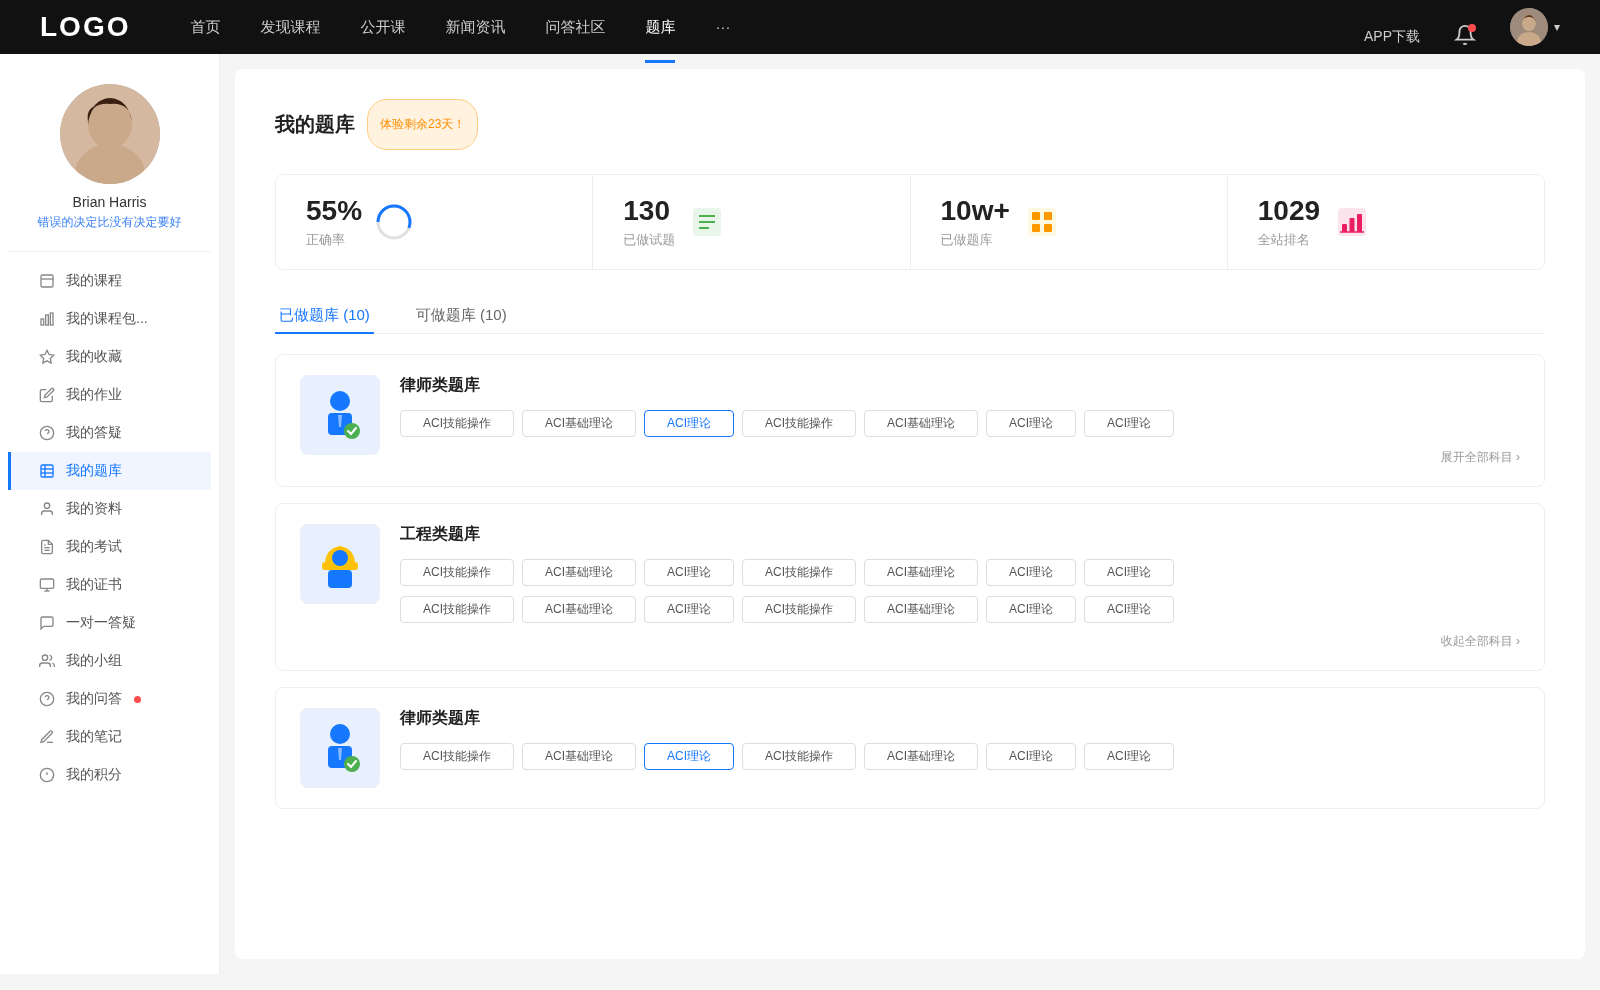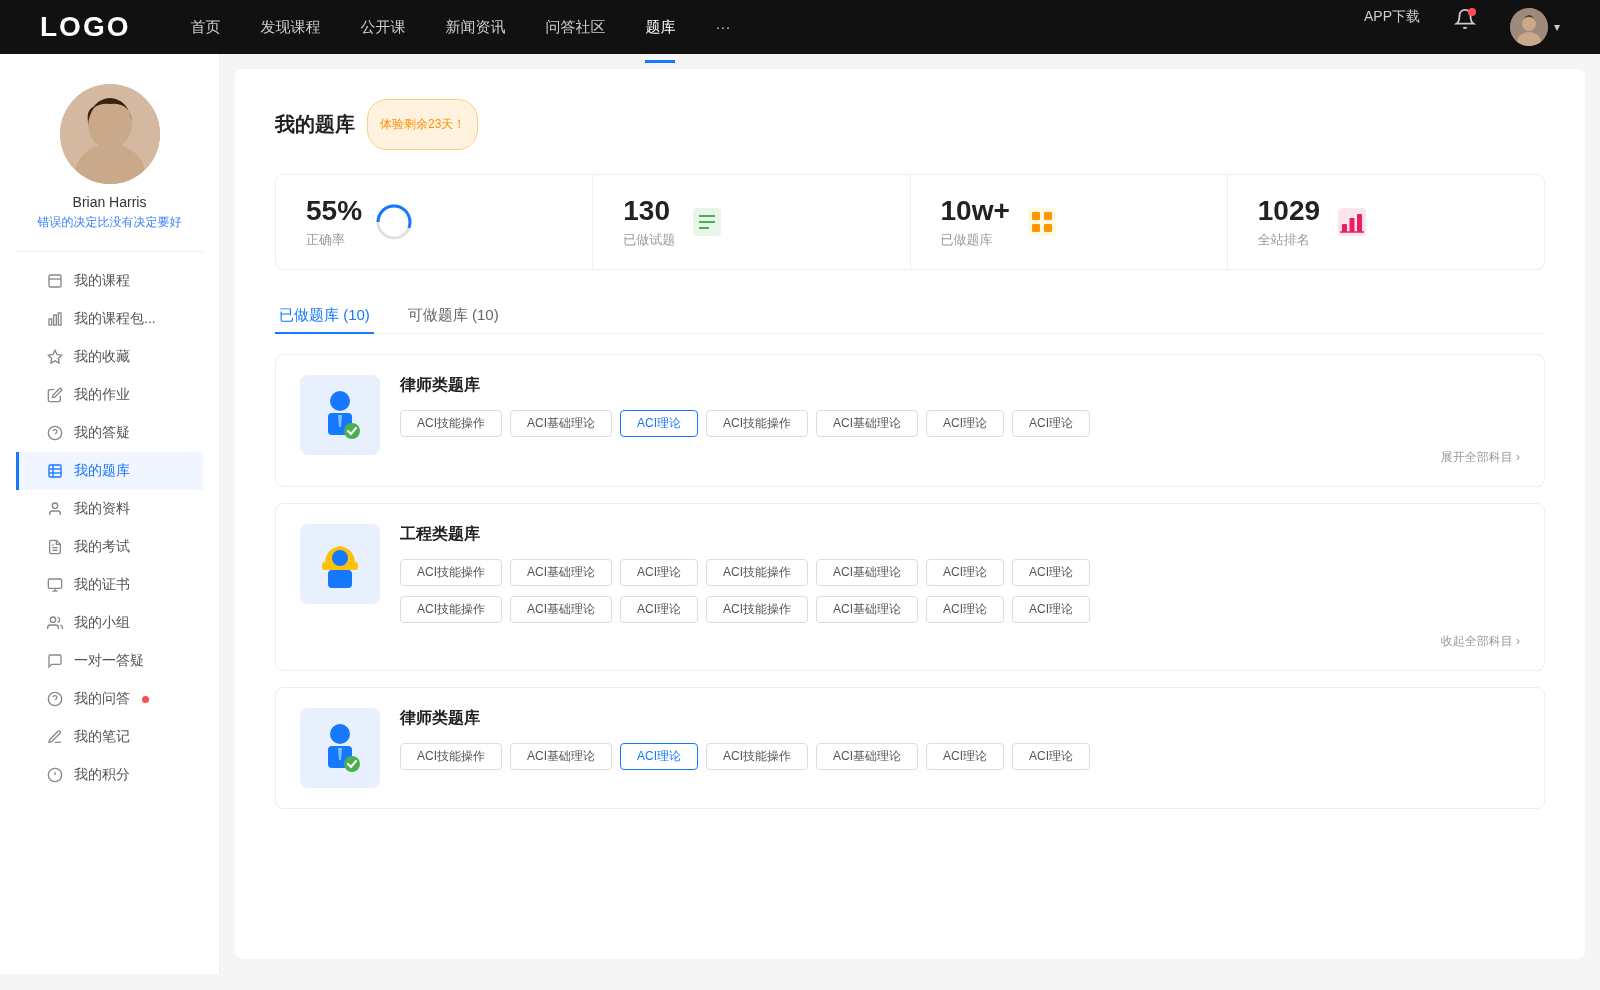--- a/index.html
+++ b/index.html
@@ -39,21 +39,21 @@
     .topnav-link.active::after {
       content: '';
       position: absolute;
       bottom: -22px;
       left: 0; right: 0;
       height: 3px;
       background: #1677ff;
     }
     .topnav-right {
       display: flex;
-      align-items: flex-start;
+      align-items: flex-end;
       gap: 34px;
     }
     .app-download {
       color: #ccc;
       font-size: 14px;
       cursor: pointer;
     }
     .bell-icon {
       position: relative;
       cursor: pointer;
@@ -86,21 +86,21 @@
     .layout {
       display: flex;
       height: calc(990px - 70px);
     }
 
     
     .sidebar {
       width: 220px;
       background: #fff;
       border-right: 1px solid #eee;
-      padding: 20px 16px;
+      padding: 20px 8px;
       flex-shrink: 0;
       overflow-y: auto;
     }
     .profile-section {
       display: flex;
       flex-direction: column;
       align-items: center;
       padding: 10px 0 20px;
       border-bottom: 1px solid #eee;
     }
@@ -232,21 +232,21 @@
       font-family: Liberation Mono, monospace;
     }
     .stat-icon {
       width: 36px; height: 36px;
       display: flex; align-items: center; justify-content: center;
     }
 
     
     .tabs-row {
       display: flex;
-      gap: 30px;
+      gap: 38px;
       margin-bottom: 20px;
       border-bottom: 1px solid #eee;
     }
     .tab {
       padding: 8px 4px;
       font-size: 15px;
       color: #666;
       cursor: pointer;
       position: relative;
     }
@@ -288,21 +288,21 @@
     }
     .tags-row {
       display: flex;
       flex-wrap: wrap;
       gap: 8px;
       margin-bottom: 10px;
     }
     .tag {
       border: 1px solid #ddd;
       border-radius: 4px;
-      padding: 4px 16px;
+      padding: 4px 22px;
       font-size: 12px;
       color: #555;
       cursor: pointer;
     }
     .tag.highlighted {
       border-color: #1677ff;
       color: #1677ff;
       background: #fff;
     }
     .expand-link {
@@ -466,35 +466,35 @@
               <rect x="2" y="3" width="20" height="14" rx="2"></rect>
               <line x1="8" y1="21" x2="16" y2="21"></line>
               <line x1="12" y1="17" x2="12" y2="21"></line>
             </svg>
         </span>
         <span>我的证书</span>
       </div>
       <div class="nav-item">
         <span class="nav-icon">
           <svg width="16" height="16" viewBox="0 0 24 24" fill="none" stroke="currentColor" stroke-width="2">
+              <path d="M21 15a2 2 0 0 1-2 2H7l-4 4V5a2 2 0 0 1 2-2h14a2 2 0 0 1 2 2z"></path>
+            </svg>
+        </span>
+        <span>一对一答疑</span>
+      </div>
+      <div class="nav-item">
+        <span class="nav-icon">
+          <svg width="16" height="16" viewBox="0 0 24 24" fill="none" stroke="currentColor" stroke-width="2">
               <path d="M17 21v-2a4 4 0 0 0-4-4H5a4 4 0 0 0-4 4v2"></path>
               <circle cx="9" cy="7" r="4"></circle>
               <path d="M23 21v-2a4 4 0 0 0-3-3.87"></path>
               <path d="M16 3.13a4 4 0 0 1 0 7.75"></path>
             </svg>
         </span>
         <span>我的小组</span>
-      </div>
-      <div class="nav-item">
-        <span class="nav-icon">
-          <svg width="16" height="16" viewBox="0 0 24 24" fill="none" stroke="currentColor" stroke-width="2">
-              <path d="M21 15a2 2 0 0 1-2 2H7l-4 4V5a2 2 0 0 1 2-2h14a2 2 0 0 1 2 2z"></path>
-            </svg>
-        </span>
-        <span>一对一答疑</span>
       </div>
       <div class="nav-item">
         <span class="nav-icon">
           <svg width="16" height="16" viewBox="0 0 24 24" fill="none" stroke="currentColor" stroke-width="2">
               <circle cx="12" cy="12" r="10"></circle>
               <path d="M9.09 9a3 3 0 0 1 5.83 1c0 2-3 3-3 3"></path>
               <line x1="12" y1="17" x2="12.01" y2="17"></line>
             </svg>
         </span>
         <span>我的问答</span>

